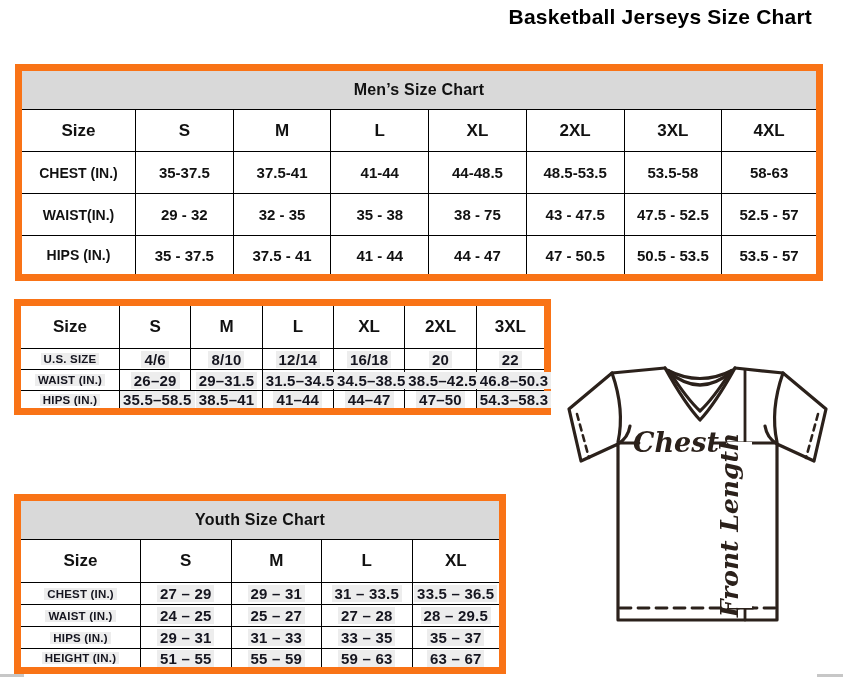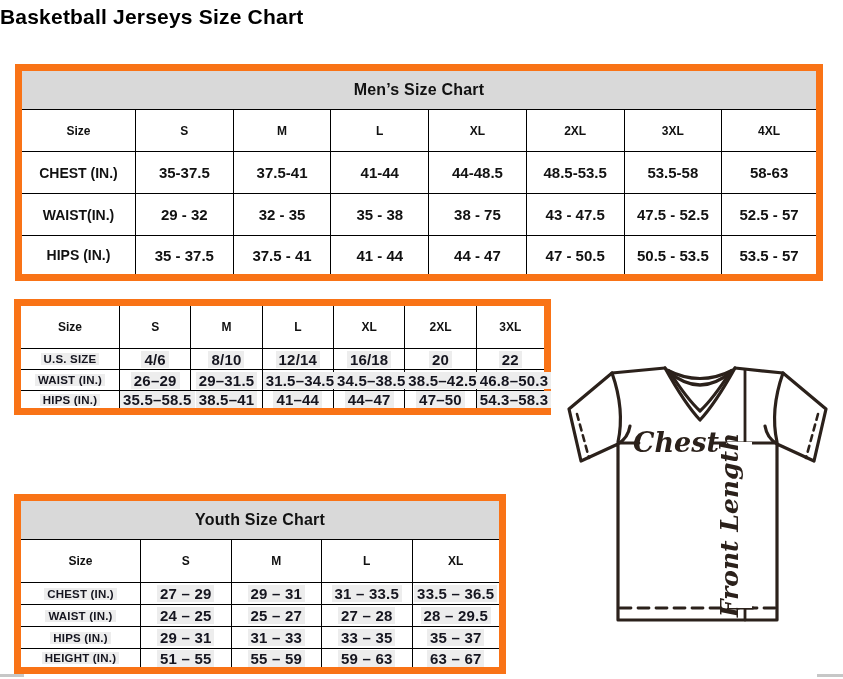--- a/index.html
+++ b/index.html
@@ -1,24 +1,24 @@
 <!DOCTYPE html>
 <html><head>
 <meta charset="utf-8">
 <style>
   html,body{margin:0;padding:0;background:#fff;}
   #page{position:relative;width:843px;height:679px;background:#fff;overflow:hidden;
         font-family:"Liberation Sans",sans-serif;}
-  .page-title{position:absolute;left:0;top:5px;width:812px;text-align:left;
+  .page-title{position:absolute;left:0;top:5px;width:812px;text-align:right;
         font-size:21px;font-weight:bold;color:#000;letter-spacing:.2px;}
   table.tbl{position:absolute;border-collapse:collapse;table-layout:fixed;
         background:#fff;border:7px solid #f97316;color:#111;font-weight:bold;}
   .tbl th,.tbl td{border:1px solid #000;text-align:center;vertical-align:middle;padding:0;}
   .title-cell{background:#d9d9d9;font-size:16px;height:38px;letter-spacing:.2px;}
-  .hdr-row th{font-size:12px;}
+  .hdr-row th{font-size:17px;}
   #mens{left:15px;top:64px;width:808px;}
   #mens .hdr-row th{height:41px;}
   #mens .data-row{height:42px;font-size:15px;}
   #mens .data-row .lab{font-size:14px;}
   #womens{left:14px;top:299px;width:537px;}
   #womens .hdr-row th{height:42px;}
   #youth{left:14px;top:494px;width:492px;border-radius:24px;}
   #youth .hdr-row th{height:42px;}
   .sm{height:21px;padding-left:16px;}
   #youth .sm{height:22px;}

